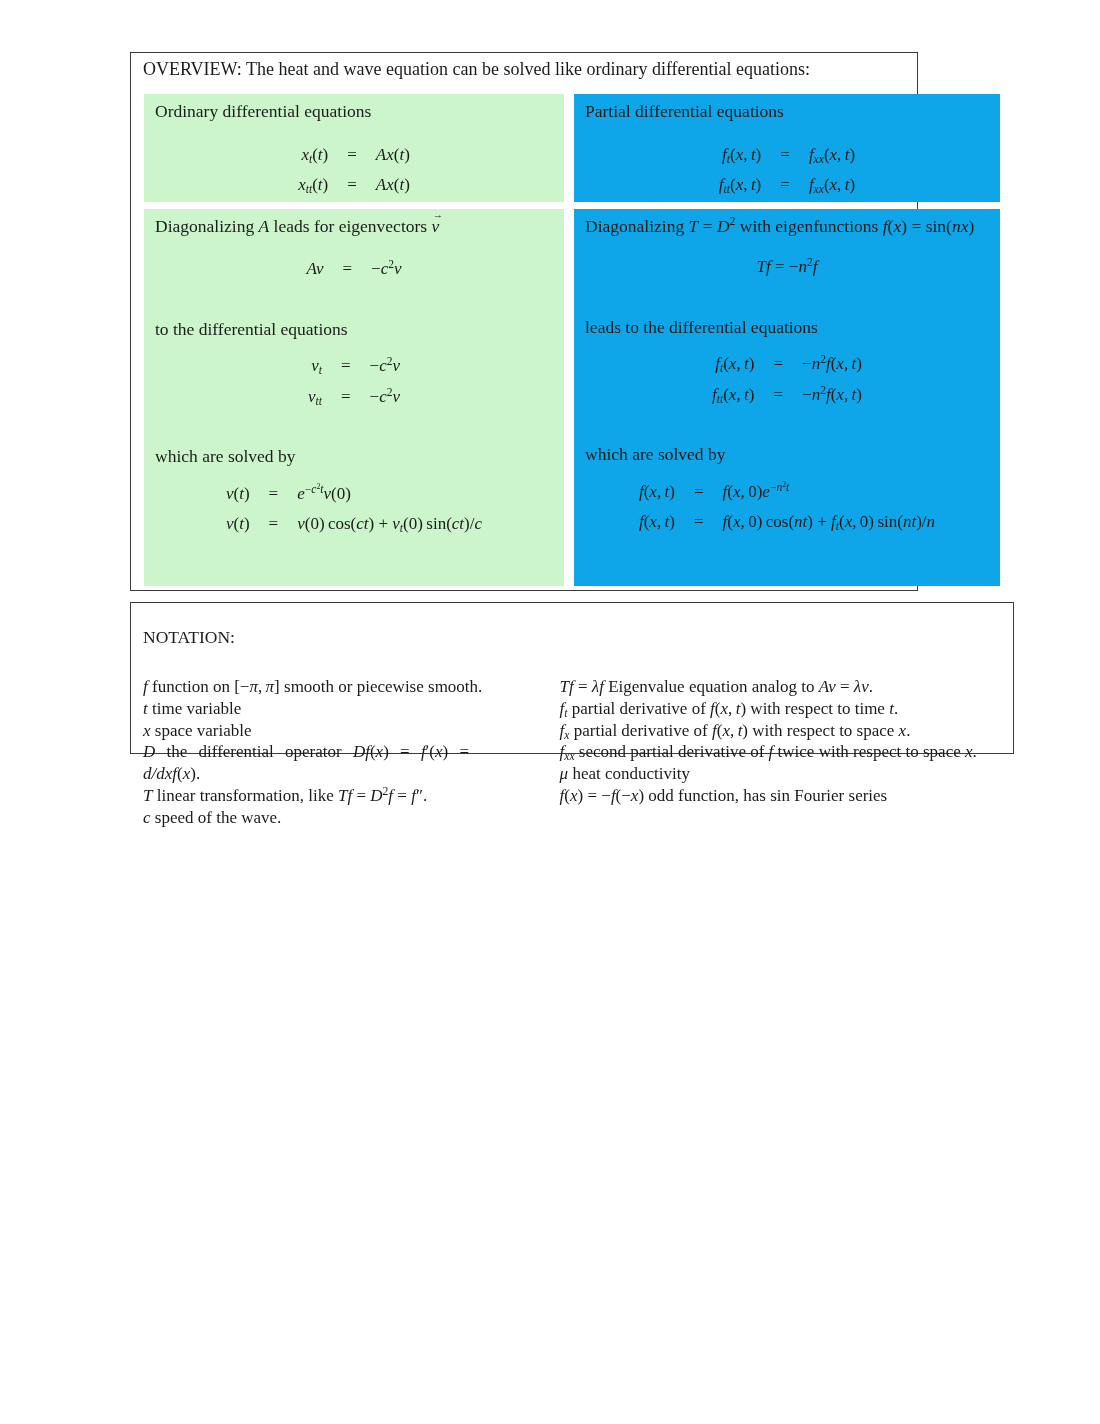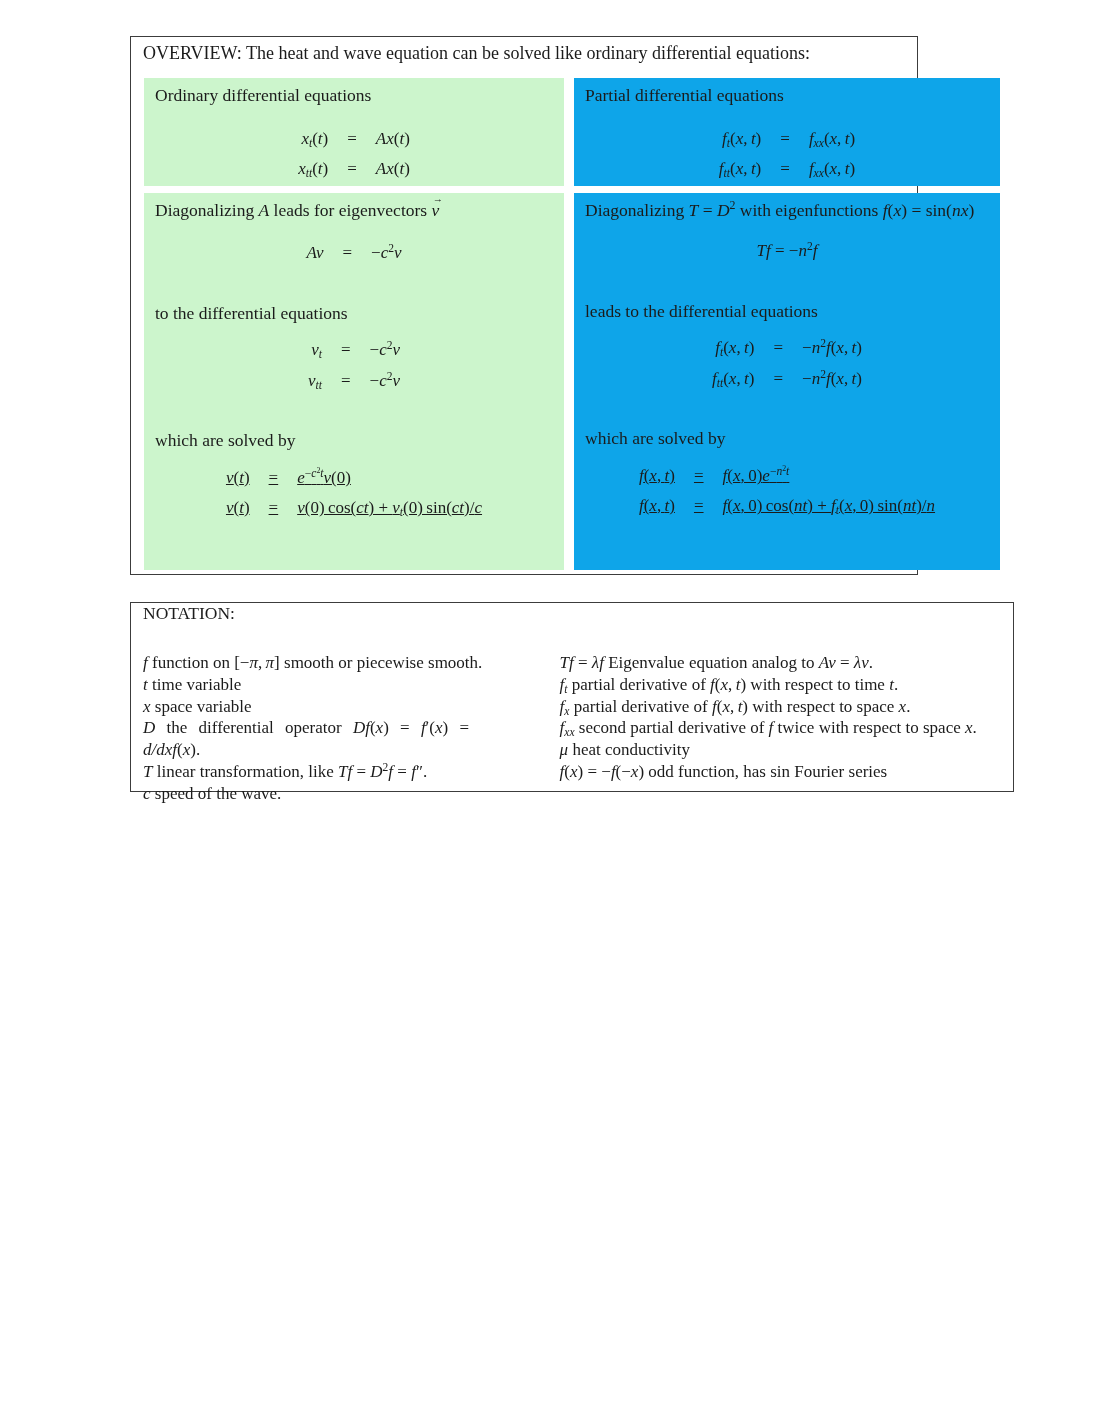--- a/index.html
+++ b/index.html
@@ -5,21 +5,21 @@
   * { margin:0; padding:0; box-sizing:border-box; }
   html,body { background:#ffffff; }
   body {
     width:1100px; height:1424px; position:relative;
     font-family:"Liberation Serif","DejaVu Serif",serif;
     color:#1b1b1b;
   }
   .frame-box {
     position:absolute; left:130px; border:1.5px solid #3c3c3c; background:#fff;
   }
-  .overview-box { top:36px; width:788px; height:539px; }
+  .overview-box { top:52px; width:788px; height:539px; }
   .ov-title { position:absolute; left:12px; top:6px; font-size:18px; white-space:nowrap; }
   .columns { position:absolute; left:13px; top:41px; display:flex; gap:10px;border-radius:22px; }
   .col { display:flex; flex-direction:column; gap:7px; }
   .col-ode { width:420px; }
   .col-pde { width:426px; }
   .panel { padding:7px 11px; font-size:17.5px; line-height:1.24; }
   .panel-green { background:#ccf5cc; }
   .panel-purple { background:#0ea5e9; }
   .panel-top { height:108px; }
   .panel-tall { height:377px; }
@@ -34,25 +34,25 @@
   .eq-r { justify-self:start; }
   sub, sup { font-size:68%; line-height:0; }
   sub { vertical-align:-0.25em; }
   sup { vertical-align:0.55em; }
   sup sup { vertical-align:0.5em; }
   .m-top { margin-top:21px; }
   .sp-a { margin-top:20px; }
   .sp-b { margin-top:40px; }
   .sp-c { margin-top:15px; }
   .sp-d { margin-top:39px; }
-  .sp-e { margin-top:16px;text-decoration:underline; }
+  .sp-e { margin-top:16px; }
   .eq-center { text-align:center; margin-top:18px; font-size:17px; }
   .vec { position:relative; display:inline-block; }
   .vec::before { content:"\2192"; position:absolute; top:-0.72em; left:0.12em; font-size:0.58em; }
-  .notation-box { top:602px; width:884px; height:190px; padding:0 12px; }
+  .notation-box { top:602px; width:884px; height:152px; padding:24px 12px; }
   .not-title { font-size:17.5px; }
   .not-cols { display:flex; gap:17px; margin-top:28px; font-size:17px; line-height:21.8px; }
   .not-left { width:401px; }
   .not-right { width:443px; }
   .justify { text-align:justify; }
   .spread { word-spacing:7px; }
   .not-line { min-height:21.8px; }
 </style>
 </head>
 <body>

